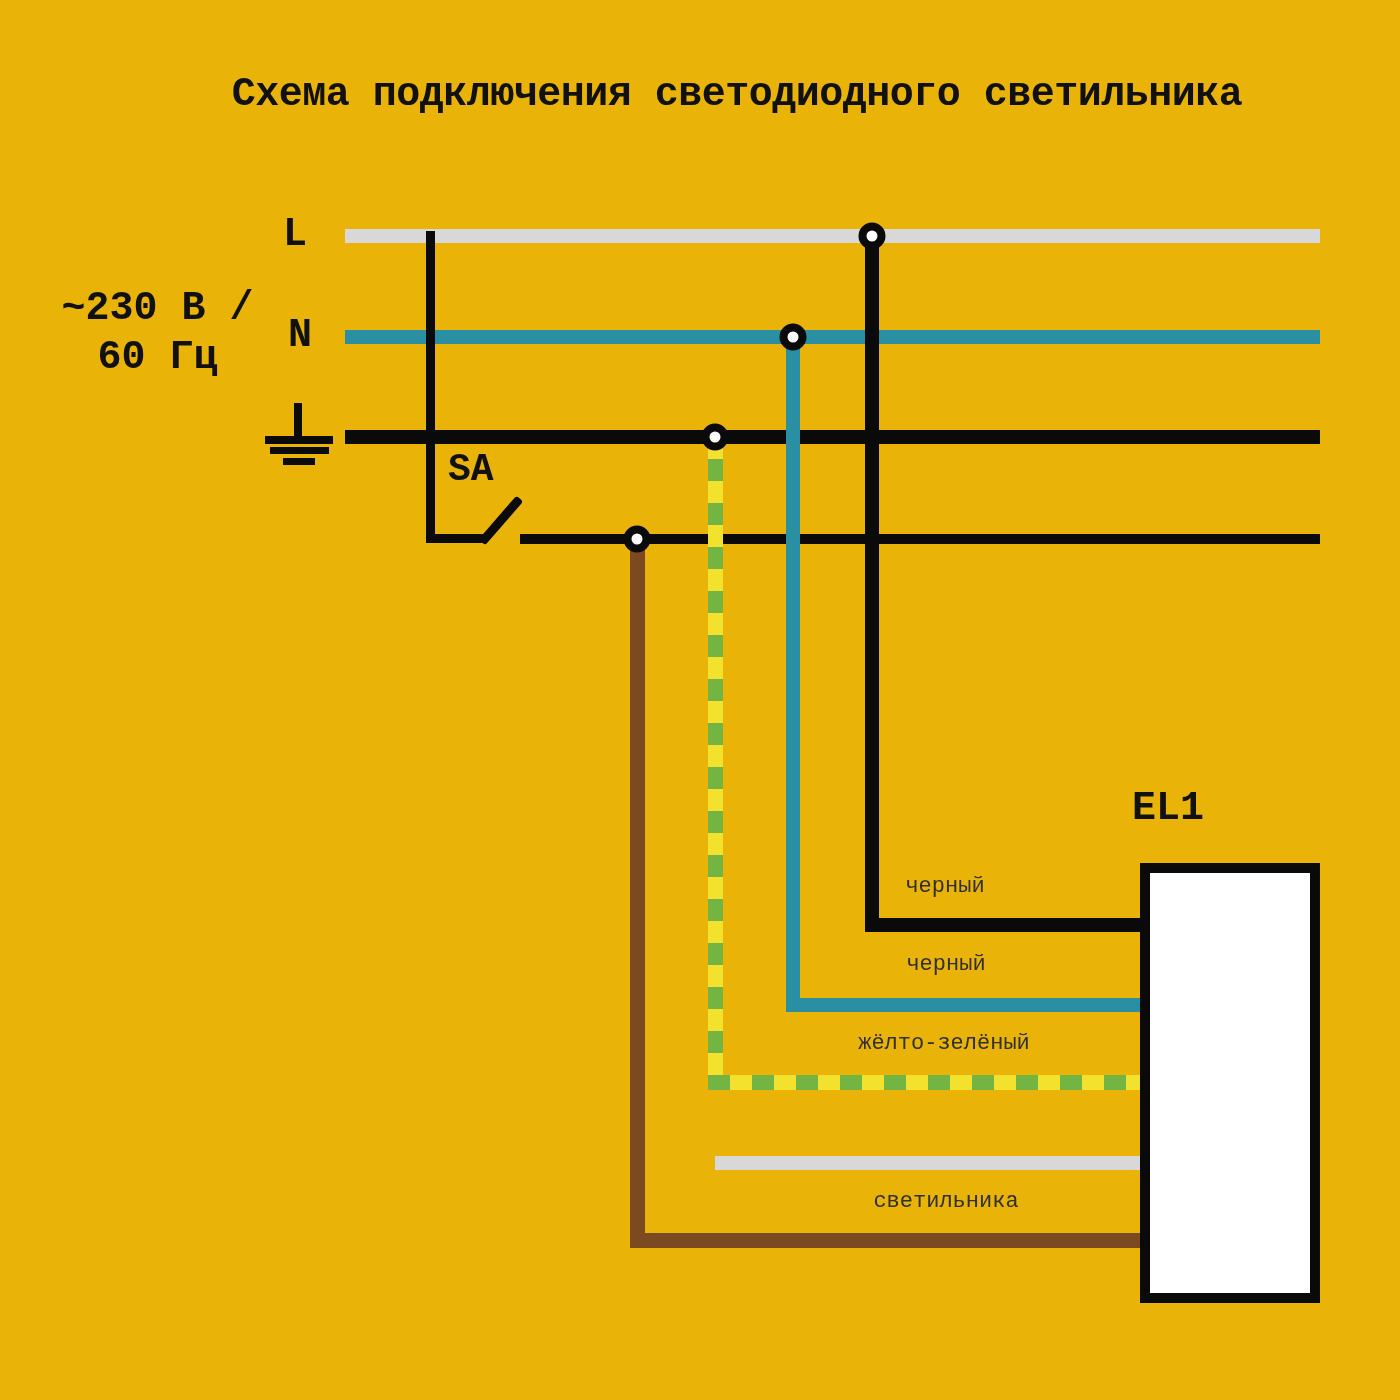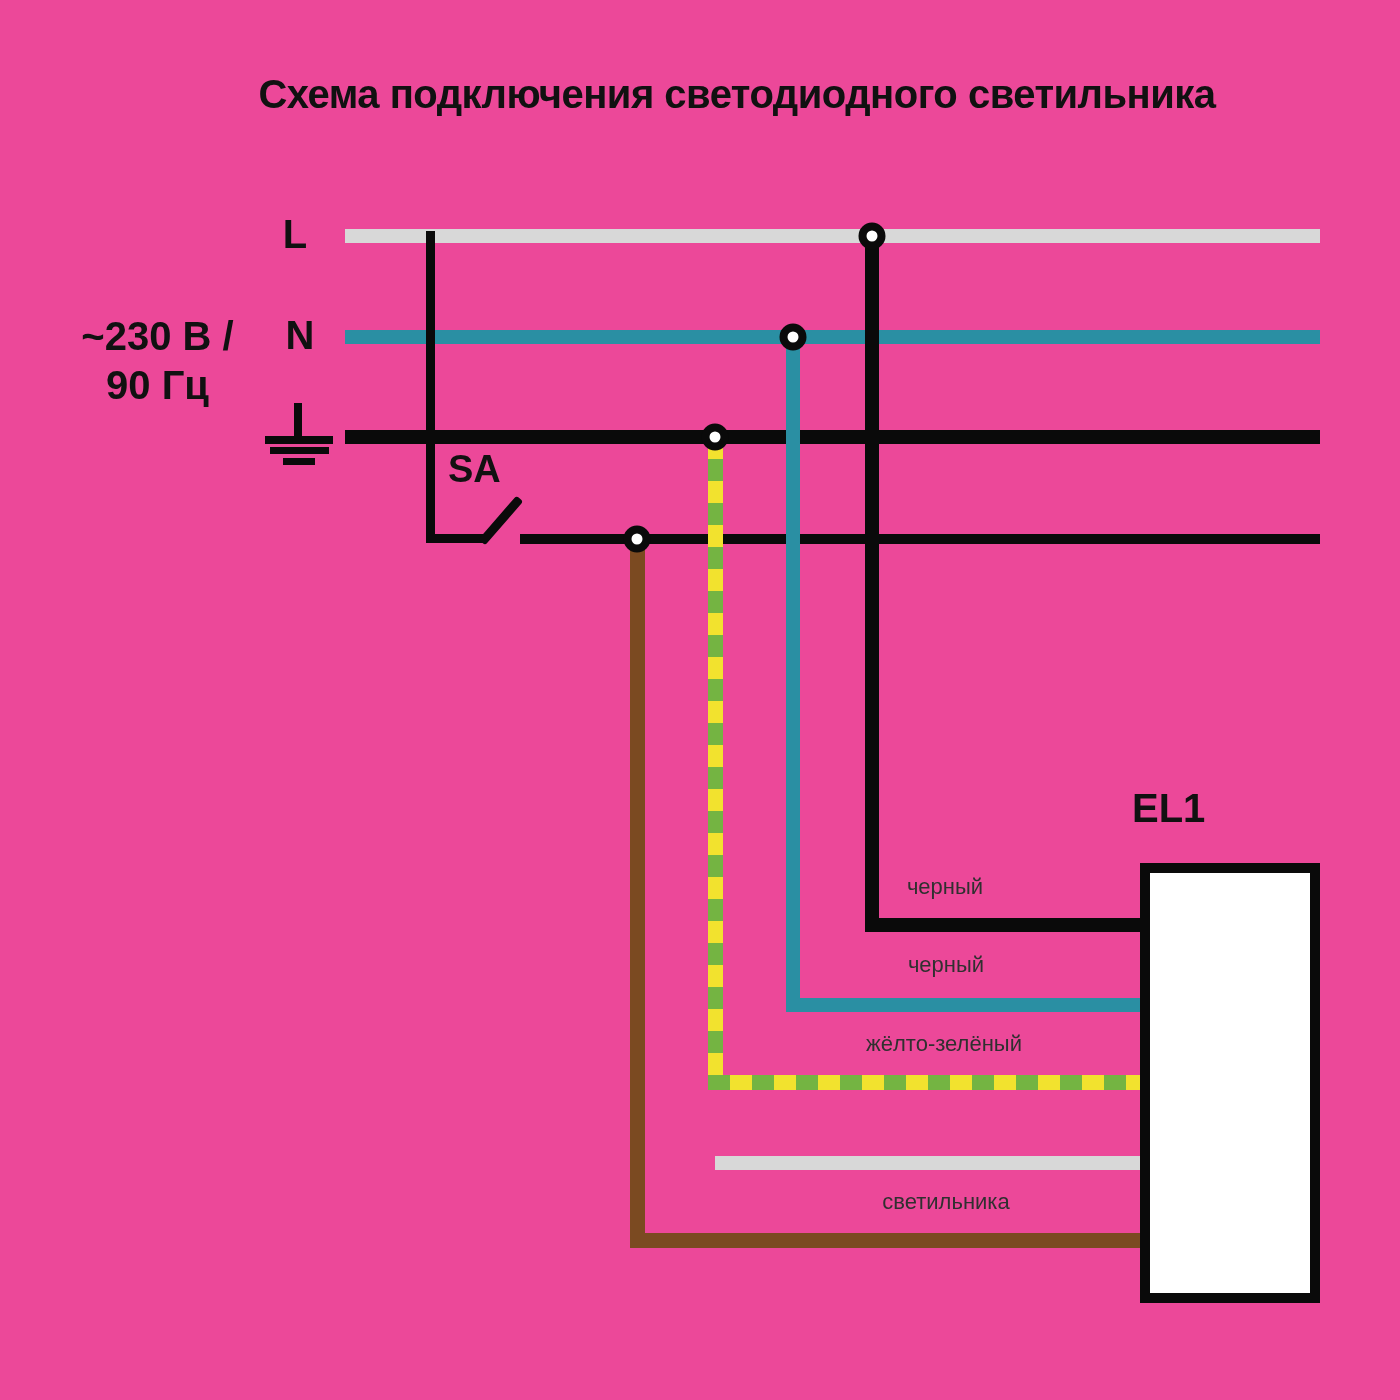--- a/index.html
+++ b/index.html
@@ -1,37 +1,36 @@
 <!DOCTYPE html>
 <html style="--wire-black: #0a0a0a; --wire-gray: #d8d8d8; --wire-teal: #2a8fa3; --wire-yellow: #f2e22e; --wire-green: #74b442; --wire-brown: #7b4a21; --label-text: #303030;"><head>
 <meta charset="utf-8">
 <style>
   html,body{margin:0;padding:0;background:#fff;}
   #canvas{
     position:relative;
     width:1400px;height:1400px;
-    background:#ec4899;
-    font-family:Liberation Sans, sans-serif;
+    background:#eab308;
+    font-family:Liberation Mono, monospace;
     overflow:hidden;
   }
   .abs{position:absolute;}
   .hline,.vline{position:absolute;background:var(--wire-black,#0a0a0a);}
   .title{
     position:absolute;left:37px;top:72px;width:1400px;
     text-align:center;font-size:40px;font-weight:bold;color:#111;
     letter-spacing:-0.5px;
   }
   .big-label{
     position:absolute;font-size:40px;font-weight:bold;color:#111;
   }
   .src-block{
     position:absolute;left:50px;top:284px;width:215px;
     text-align:center;font-size:40px;font-weight:bold;color:#111;line-height:49px;
     white-space:pre-line;
-    margin-top:28px;
   }
   .wire-label{
     position:absolute;transform:translateX(-50%);
     font-size:22px;color:var(--label-text,#303030);white-space:nowrap;
   }
   .junction{
     position:absolute;width:11px;height:11px;background:#fff;
     border:8px solid var(--wire-black,#0a0a0a);border-radius:50%;
     transform:translate(-50%,-50%);
   }
@@ -56,21 +55,21 @@
   .teal{background:var(--wire-teal,#2a8fa3);}
   .brown{background:var(--wire-brown,#7b4a21);}
 </style>
 </head>
 <body>
 
 <div id="canvas">
 
   <div class="title">Схема подключения светодиодного светильника</div>
 
-  <div class="src-block"><span>~230 В /</span><br><span>90 Гц</span></div>
+  <div class="src-block"><span>~230 В /</span><br><span>60 Гц</span></div>
   <div class="big-label" style="left:270px;top:212px;width:50px;text-align:center;">L</div>
   <div class="big-label" style="left:275px;top:313px;width:50px;text-align:center;">N</div>
 
   <div class="abs">
     <div class="vline" style="left:294px;top:403px;width:8px;height:35px;"></div>
     <div class="hline" style="left:265px;top:436px;width:68px;height:8px;"></div>
     <div class="hline" style="left:270px;top:447px;width:59px;height:7px;"></div>
     <div class="hline" style="left:283px;top:458px;width:32px;height:7px;"></div>
   </div>
 

